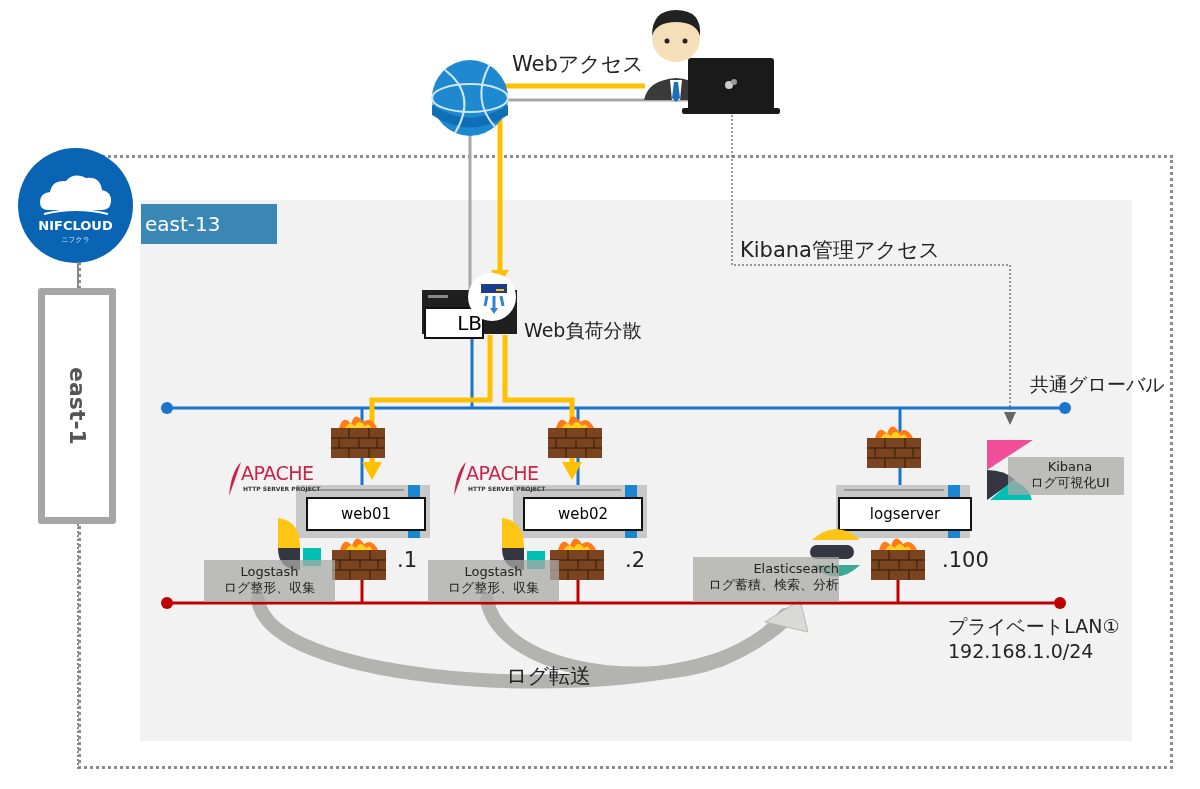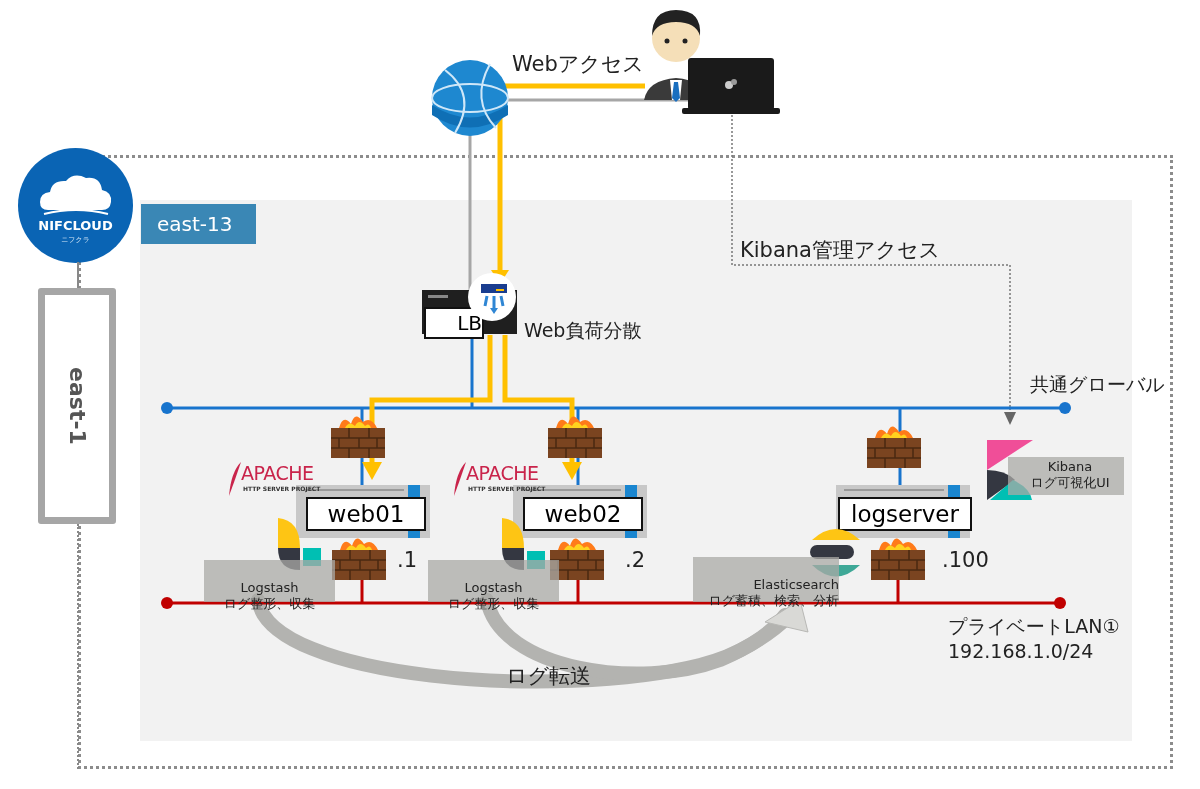--- a/index.html
+++ b/index.html
@@ -1,24 +1,24 @@
 <!DOCTYPE html>
 <html><head>
 <meta charset="utf-8">
 <style>
   html,body{margin:0;padding:0;background:#ffffff;}
   body{width:1200px;height:789px;position:relative;overflow:hidden;font-family:"DejaVu Sans","Liberation Sans",sans-serif;}
   .abs{position:absolute;}
   svg{position:absolute;left:0;top:0;}
   .lbl{position:absolute;color:#222;white-space:nowrap;}
-  .region-tag{position:absolute;left:141px;top:204px;width:115px;height:40px;background:#3a87b5;color:#fff;font-size:20px;line-height:40px;padding-left:16px;box-sizing:border-box;}
+  .region-tag{position:absolute;left:141px;top:204px;width:136px;height:40px;background:#3a87b5;color:#fff;font-size:20px;line-height:40px;padding-left:4px;box-sizing:border-box;}
   .az-box{position:absolute;left:38px;top:288px;width:78px;height:236px;border:7px solid #a6a6a6;border-radius:3px;background:#fff;box-sizing:border-box;}
   .az-text{position:absolute;left:50%;top:50%;transform:translate(-50%,-50%) rotate(90deg);font-weight:bold;font-size:22px;color:#555;white-space:nowrap;}
-  .server-name{position:absolute;background:#fff;border:2px solid #111;font-size:23px;text-align:center;line-height:30px;height:30px;box-sizing:content-box;}
-  .graybox{position:absolute;background:rgba(170,170,165,0.75);color:#222;font-size:13px;text-align:center;line-height:16px;padding-top:20px;box-sizing:border-box;}
+  .server-name{position:absolute;background:#fff;border:2px solid #111;font-size:15px;text-align:center;line-height:30px;height:30px;box-sizing:content-box;}
+  .graybox{position:absolute;background:rgba(170,170,165,0.75);color:#222;font-size:13px;text-align:center;line-height:16px;padding-top:4px;box-sizing:border-box;}
   .lb-label{position:absolute;left:424px;top:307px;width:56px;height:28px;background:#fff;border:2px solid #111;font-size:20px;line-height:28px;text-align:right;}
 </style>
 </head>
 <body>
 
 <div class="abs" style="left:78px;top:155px;width:1095px;height:614px;border:3px dotted #8c8c8c;box-sizing:border-box;"></div>
 
 <div class="abs" style="left:140px;top:200px;width:992px;height:541px;background:#f2f2f2;"></div>
 
 <div class="region-tag">east-13</div>

